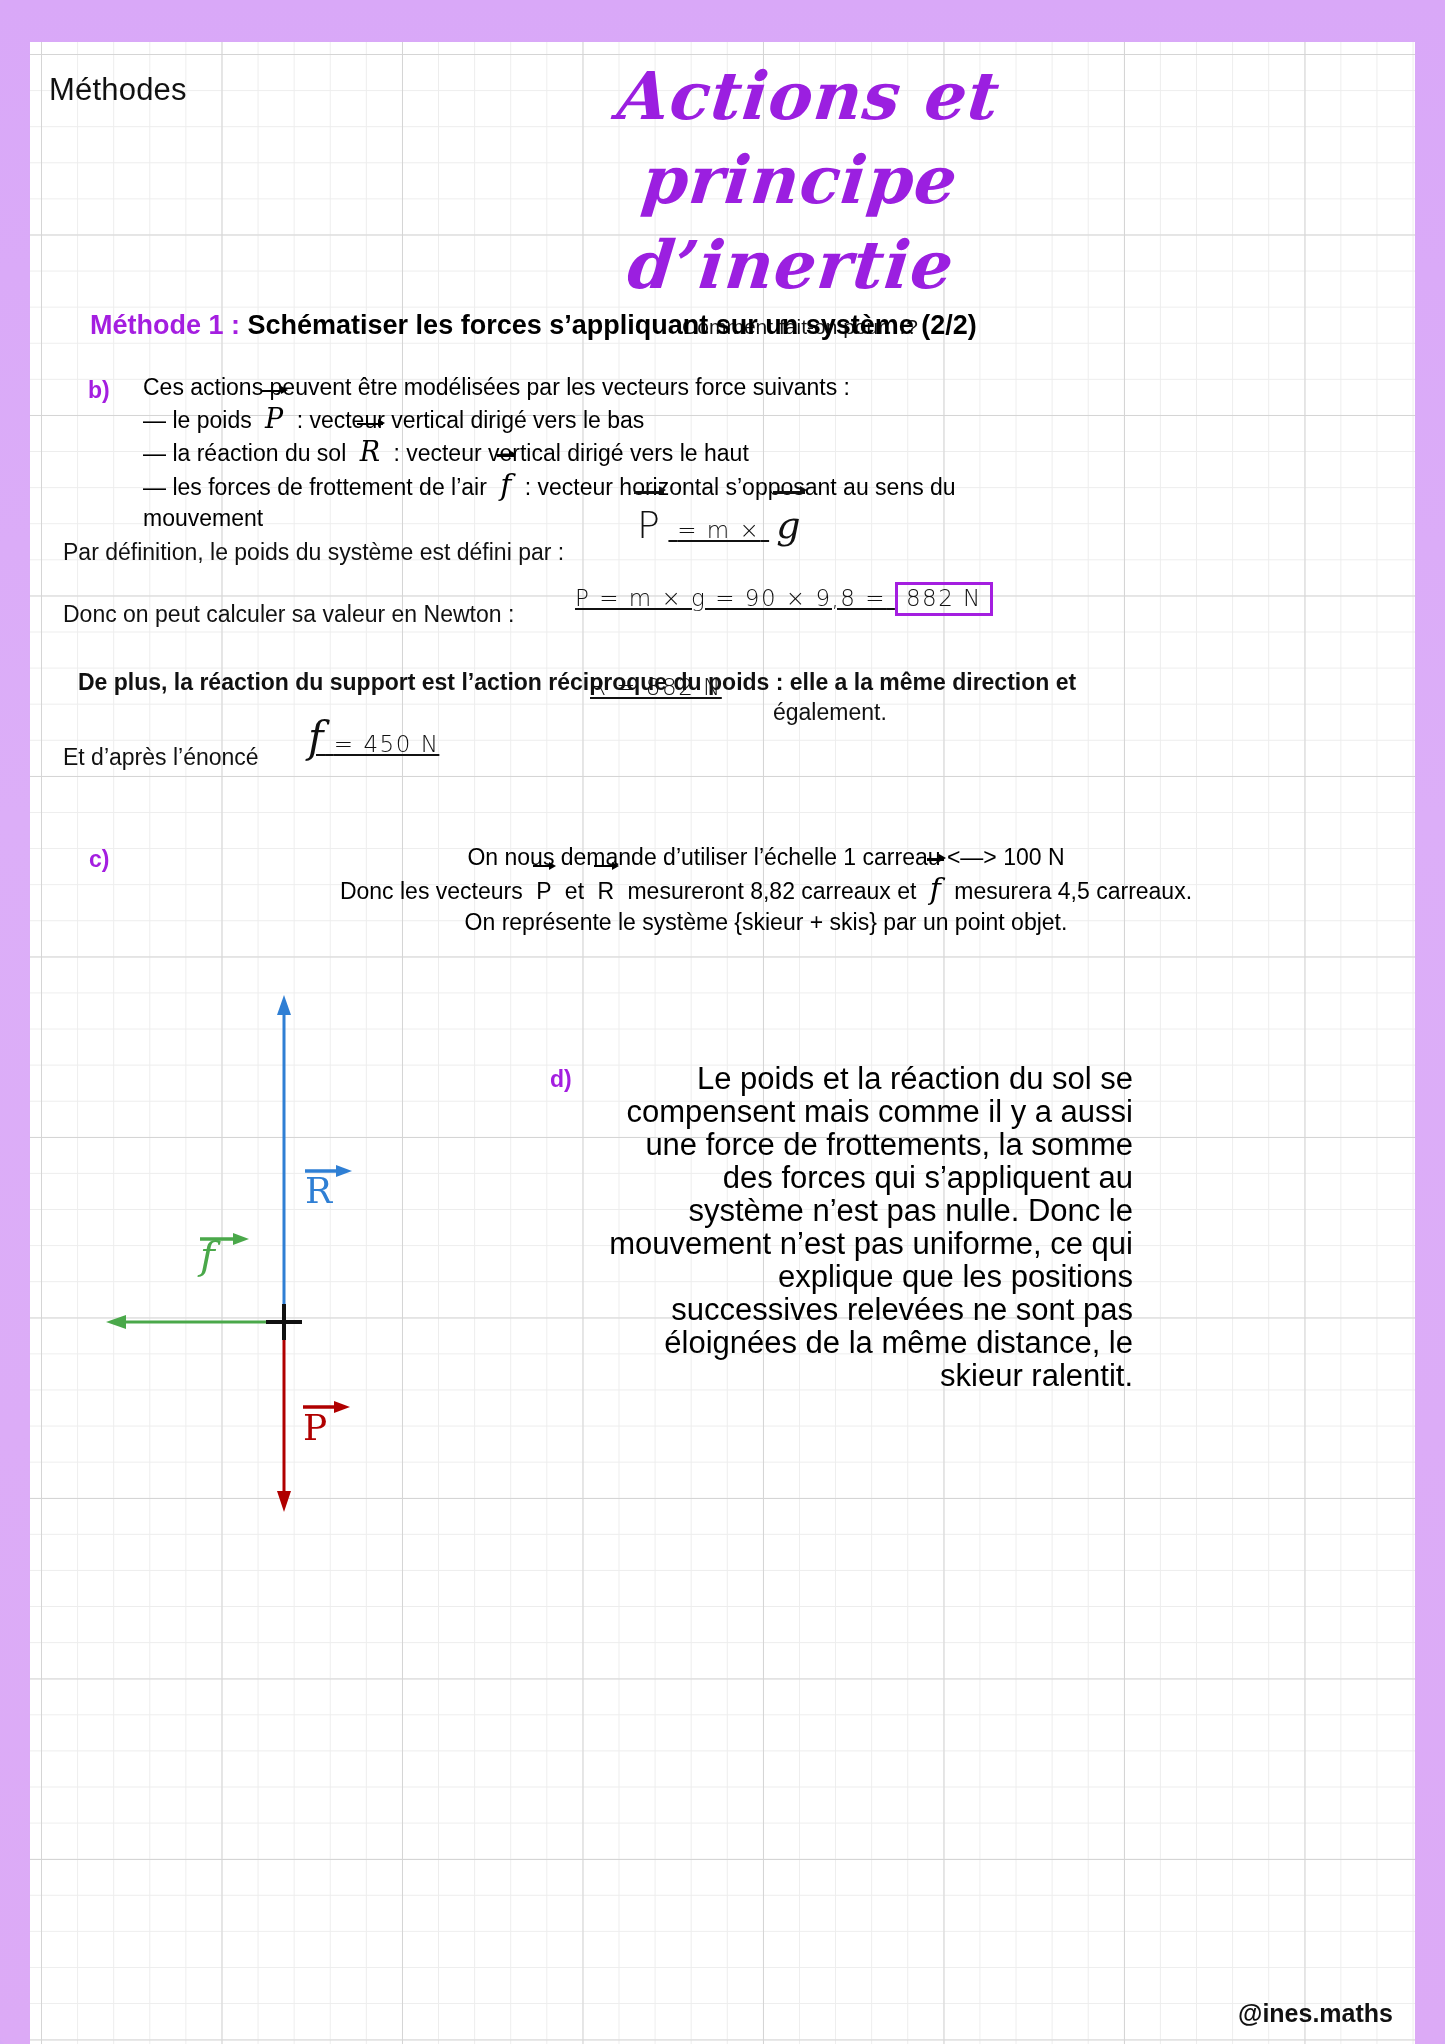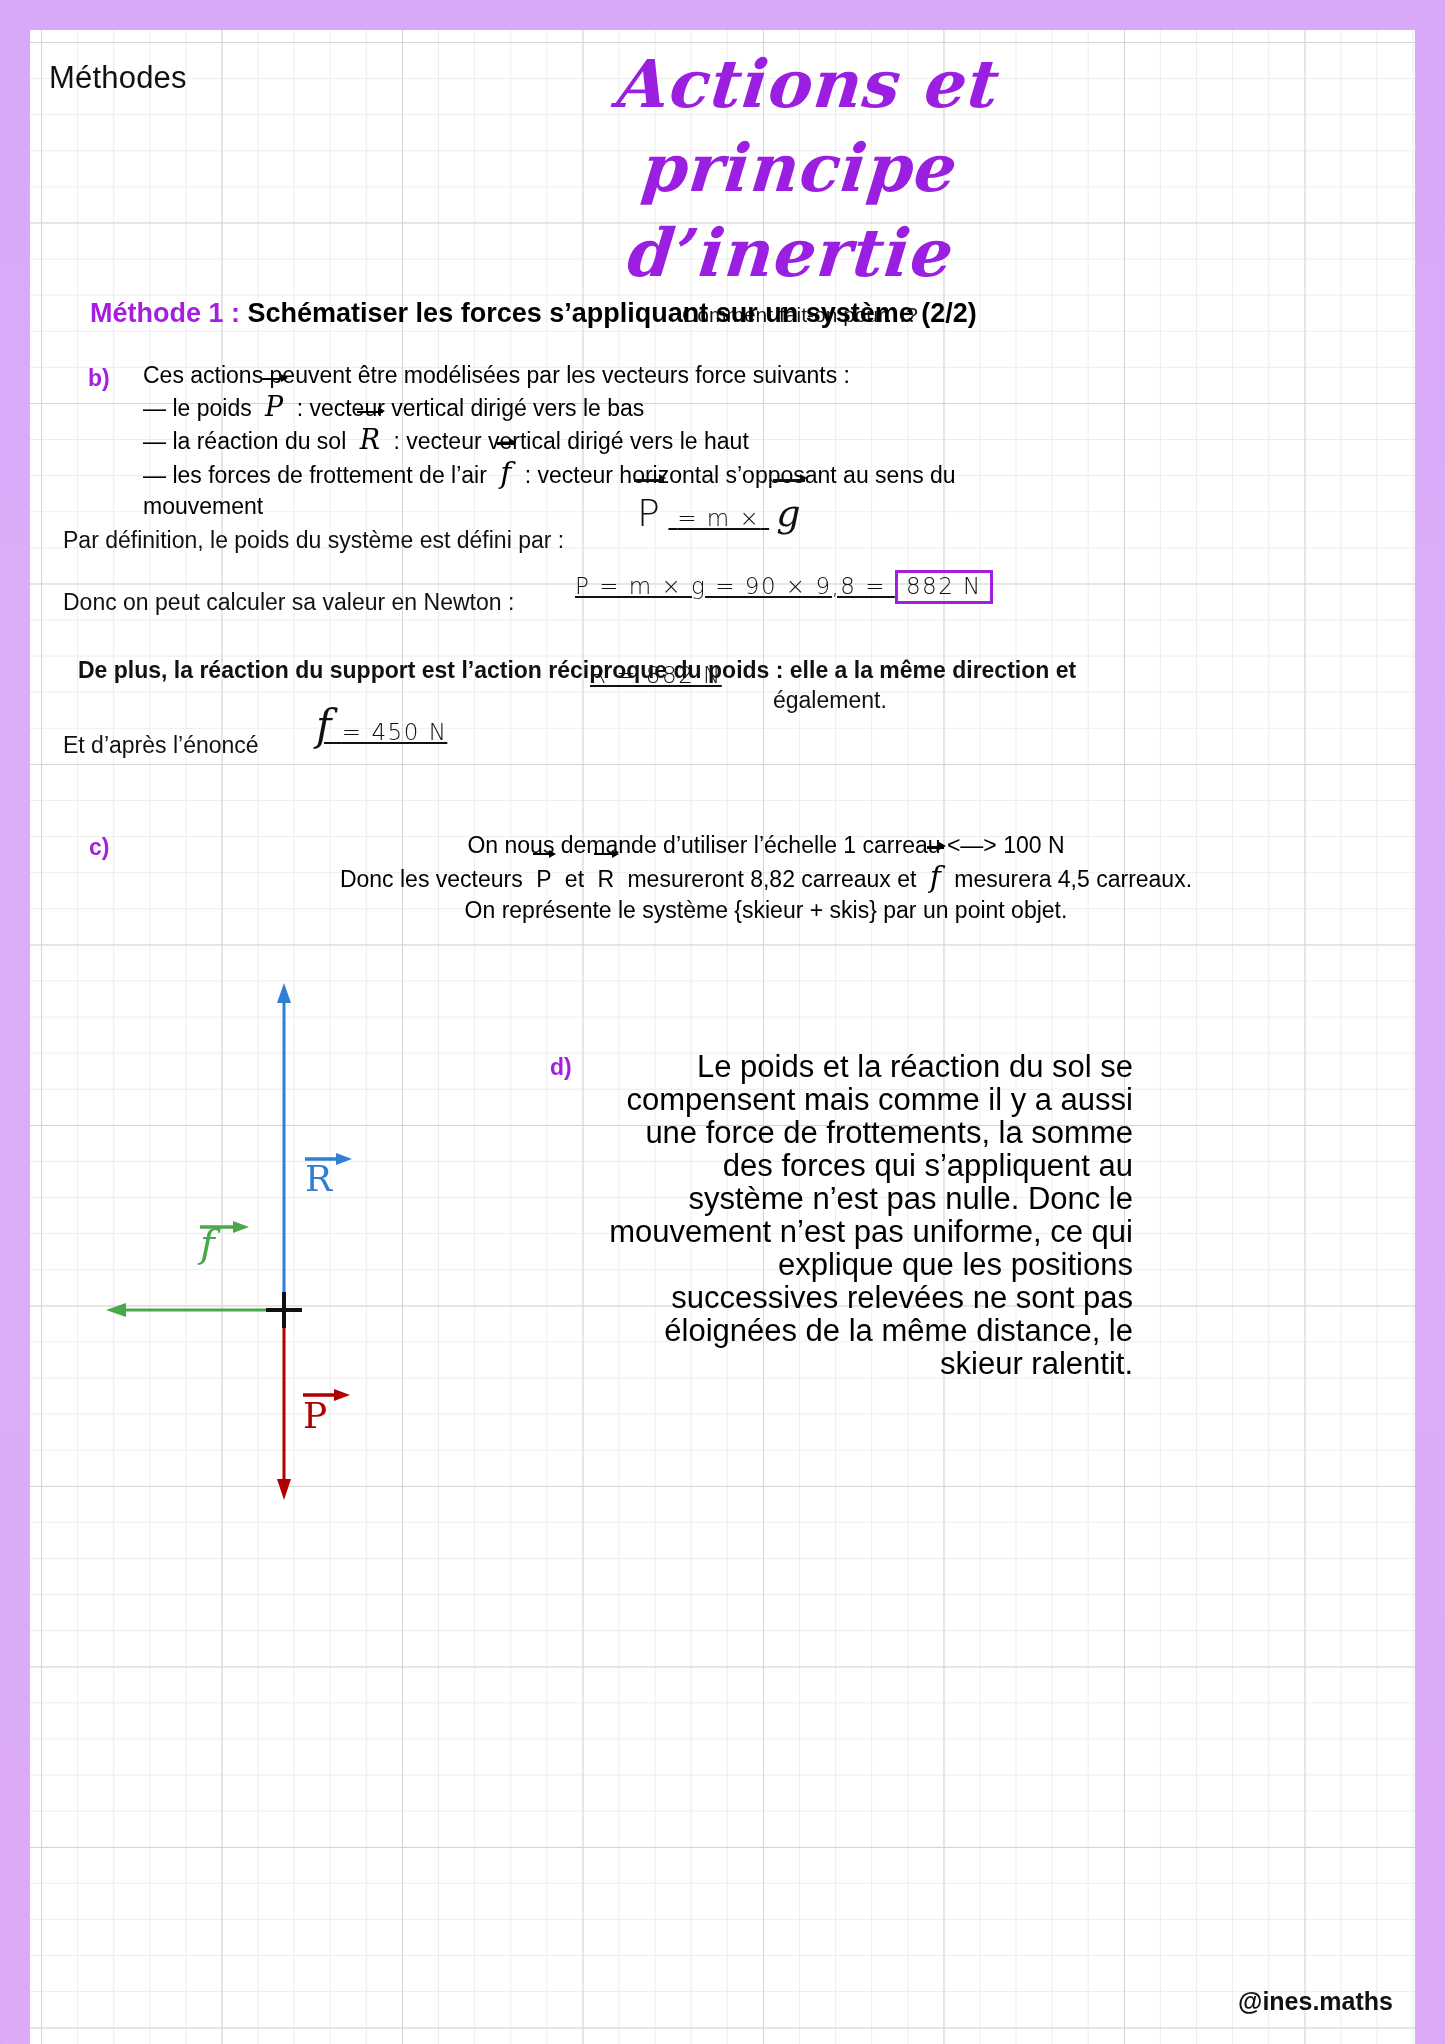--- a/index.html
+++ b/index.html
@@ -11,21 +11,21 @@
     font-family: "Liberation Sans", sans-serif;
     overflow: hidden;
     position: relative;
   }
 
   
   #page-frame {
     position: absolute;
     inset: 0;
     background: linear-gradient(180deg,#d9a8f8 0%, #dcaef8 40%, #dcaaf6 100%);
-    padding: 30px 30px 0 30px;
+    padding: 42px 30px 0 30px;
     border-radius: 7px;
   }
 
   
   #sheet {
     position: relative;
     width: 1385px;
     height: 2014px;
     background-color: #ffffff;
     background-image:
@@ -140,21 +140,21 @@
     border: 3px solid #a41ee0;
     padding: 1px 8px 3px 8px;
     display: inline-block;
     line-height: 1.05;
   }
 
   #par-reaction { left:48px; top:625px; width:1000px;font-weight:bold; }
   #hw-reaction  { left:560px; top:630px; white-space:nowrap; }
   #par-egalement{ left:735px; top:655px;margin-left:8px; }
   #par-enonce   { left:33px; top:700px; }
-  #hw-enonce    { left:286px; top:680px; white-space:nowrap; }
+  #hw-enonce    { left:278px; top:680px; white-space:nowrap; }
 
   
   #sec-c { position:absolute; left:33px; top:800px; width:1320px; }
   #c-letter { position:absolute; left:26px; top:4px; }
   #c-body { position:absolute; left:78px; top:0; width:1250px; font-size:23px; line-height:31px;text-align:center; }
 
   
   #diagram { position:absolute; left:30px; top:925px; width:560px; height:560px; }
 
   .axis-label {

